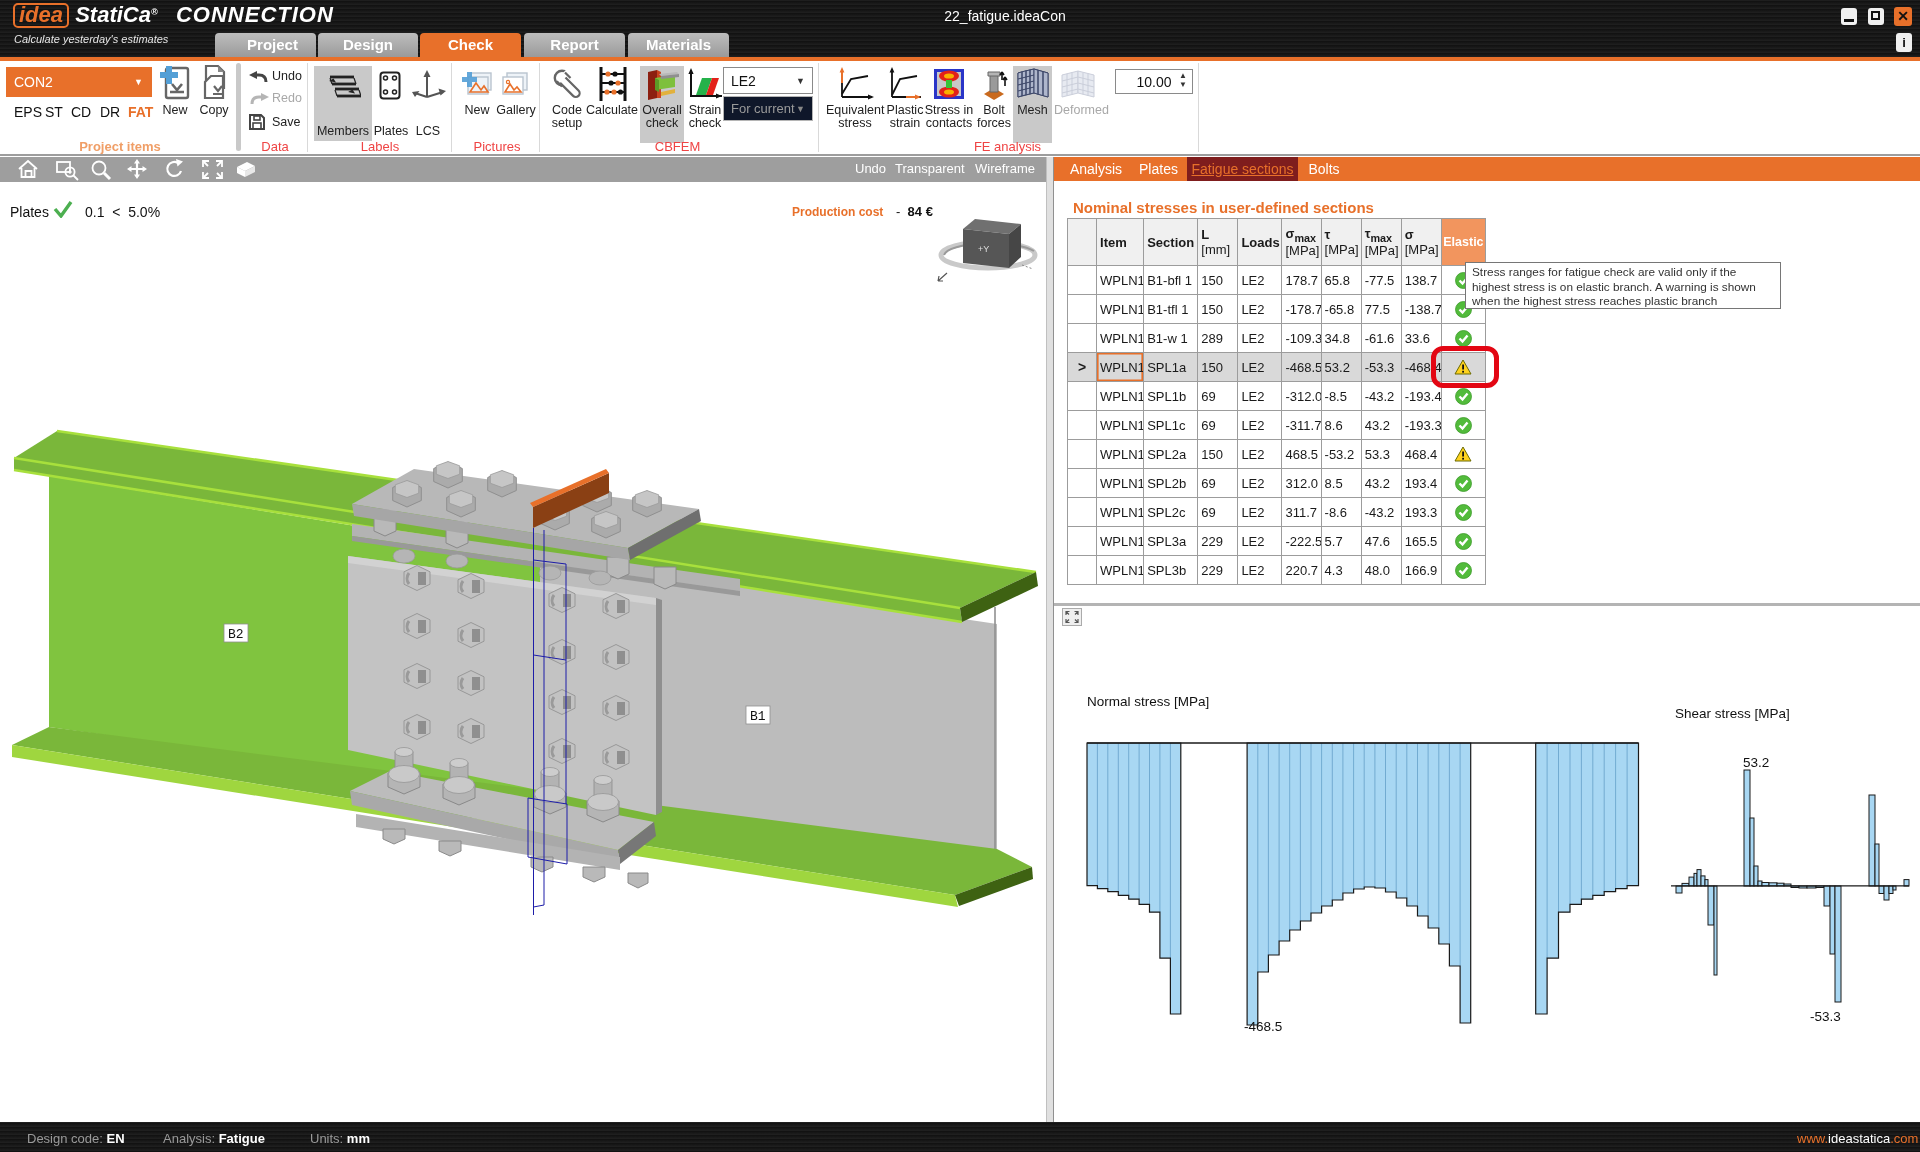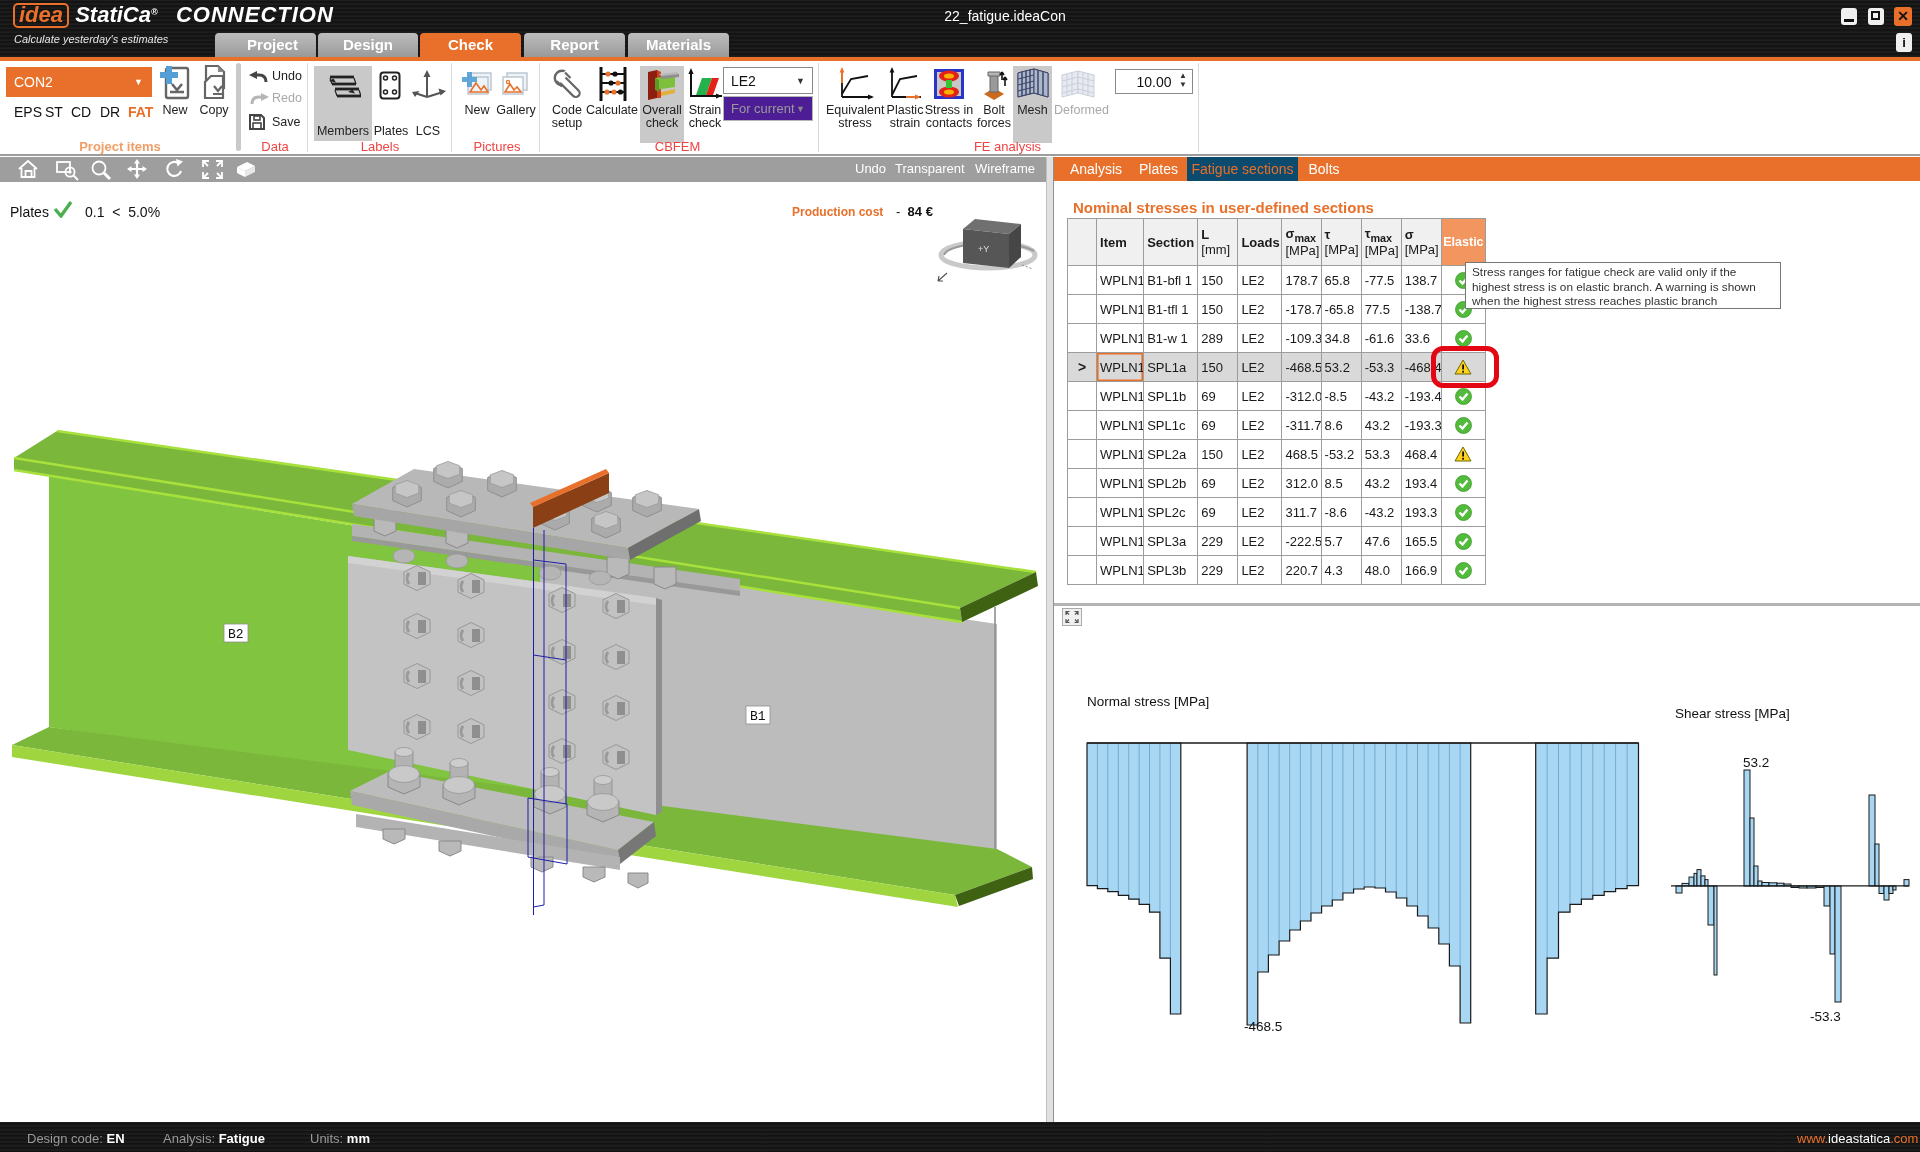--- a/index.html
+++ b/index.html
@@ -30,21 +30,21 @@
 .gray { color:#a8a8a8; }
 .selbox { background:#c9c9c9; }
 
 #viewport { left:0; top:157px; width:1046px; height:965px; background:#fff; }
 #vtoolbar { left:0; top:0; width:1046px; height:25px; background:#9e9e9e; }
 .vtxt { top:4px; color:#fff; font-size:13px; }
 
 #rightpanel { left:1053px; top:157px; width:867px; height:965px; background:#fff; border-left:1px solid #909090; }
 #rtabs { left:0; top:0; width:867px; height:24px; background:#e8702a; }
 .rtab { top:0; height:24px; color:#fff; font-size:14px; text-align:center; line-height:24px; }
-.rtab.active { background:#0c4a6e; color:#e8702a; }
+.rtab.active { background:#7f1d1d; color:#e8702a;text-decoration:underline; }
 #rtitle { left:19px; top:42px; color:#e8702a; font-weight:bold; font-size:15px; }
 
 #stable { left:13px; top:61px; border-collapse:collapse; font-size:13px; color:#1a1a1a; table-layout:fixed; width:419px; }
 #stable td, #stable th { border:1px solid #9c9c9c; padding:0 3px; text-align:left; font-weight:normal; white-space:nowrap; overflow:hidden; }
 #stable th { background:#f0f0f0; font-weight:bold; }
 #stable td { height:29px; }
 .selrow td { background:#d9d9d9; }
 #tooltip { left:411px; top:105px; width:316px; height:47px; background:#fff; border:1px solid #767676; font-size:11.8px; color:#333; padding:2px 6px; line-height:14.6px; }
 #redrect { left:377px; top:189px; width:68px; height:42px; border:5px solid #e30613; border-radius:12px; }
 #hsplit { left:0; top:446px; width:867px; height:3px; background:#b4b4b4; }
@@ -206,21 +206,21 @@
     </svg></div>
     <div class="abs icolabel" style="left:640px;top:43px;width:44px;">Overall<br>check</div>
     <div class="abs" style="left:688px;top:7px;"><svg width="34" height="34" viewBox="0 0 34 34">
       <path d="M3 2 V28 H35" stroke="#111" stroke-width="2" fill="none"></path>
       <path d="M3 0 l-2.6 6 h5.2 z M34 28 l-6 -2.6 v5.2 z" fill="#111"></path>
       <path d="M8 27 L14 10 L24 10 L18 27 z" fill="#25b24a"></path>
       <path d="M18 27 L24 10 L31 10 L25 27 z" fill="#e32119"></path>
     </svg></div>
     <div class="abs icolabel" style="left:684px;top:43px;width:42px;">Strain<br>check</div>
     <div class="abs" style="left:723px;top:6px;width:90px;height:27px;border:1px solid #8a8a8a;background:#fff;font-size:14px;color:#111;line-height:26px;padding-left:7px;">LE2<span style="position:absolute;right:7px;top:0;font-size:9px;color:#333;">▼</span></div>
-    <div class="abs" style="left:723px;top:35px;width:90px;height:25px;border:1px solid #b5b5b5;background:#4c1d95;font-size:13px;color:#9a9a9a;line-height:24px;padding-left:7px;">For current<span style="position:absolute;right:7px;top:0;font-size:9px;color:#888;">▼</span></div>
+    <div class="abs" style="left:723px;top:35px;width:90px;height:25px;border:1px solid #b5b5b5;background:#0f172a;font-size:13px;color:#9a9a9a;line-height:24px;padding-left:7px;">For current<span style="position:absolute;right:7px;top:0;font-size:9px;color:#888;">▼</span></div>
     <div class="abs seclabel" style="left:630px;width:95px;">CBFEM</div>
     <div class="abs vdiv" style="left:818px;"></div>
 
     <div class="abs" style="left:838px;top:6px;"><svg width="36" height="36" viewBox="0 0 36 36">
       <path d="M4 2 V30 M4 30 H34" stroke="#111" stroke-width="1.8" fill="none"></path>
       <path d="M4 0 l-2.4 5.5 h4.8 z" fill="#e8702a"></path>
             <path d="M4 2 V16" stroke="#e8702a" stroke-width="2"></path>
       <path d="M36 30 l-6 -2.6 v5.2 z" fill="#111"></path>
       <path d="M4 27 L13 12 L30 9" stroke="#111" stroke-width="1.8" fill="none"></path>
     </svg></div>

